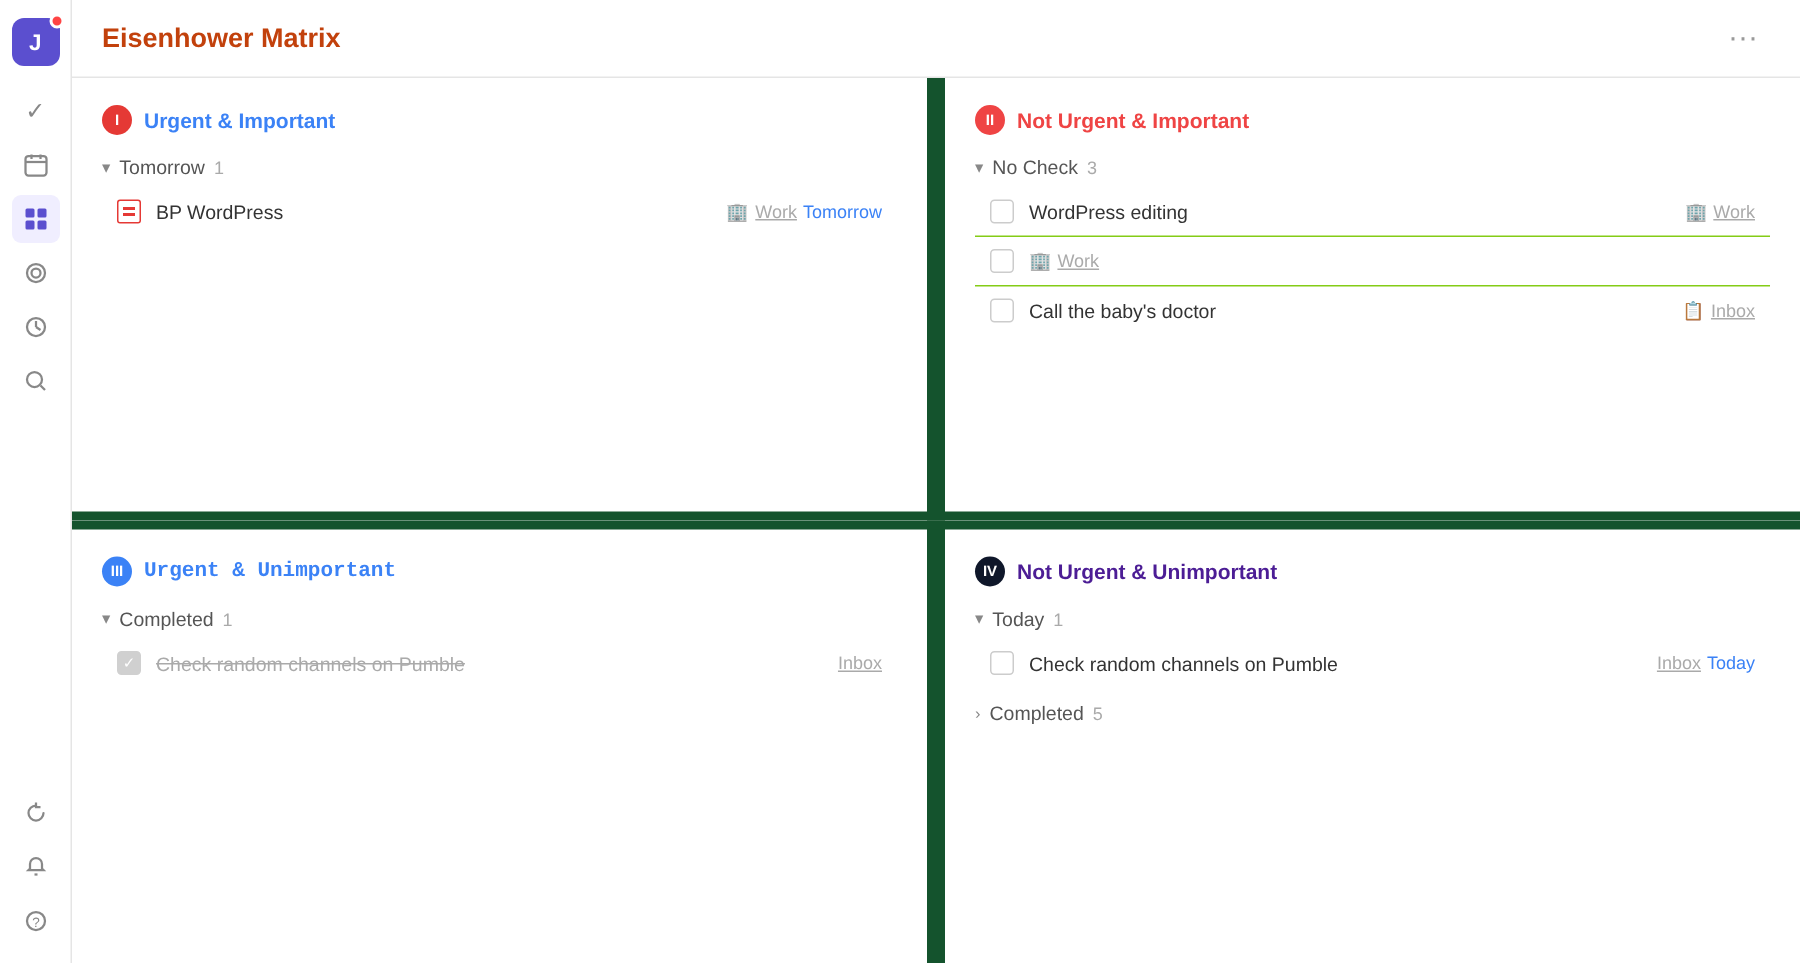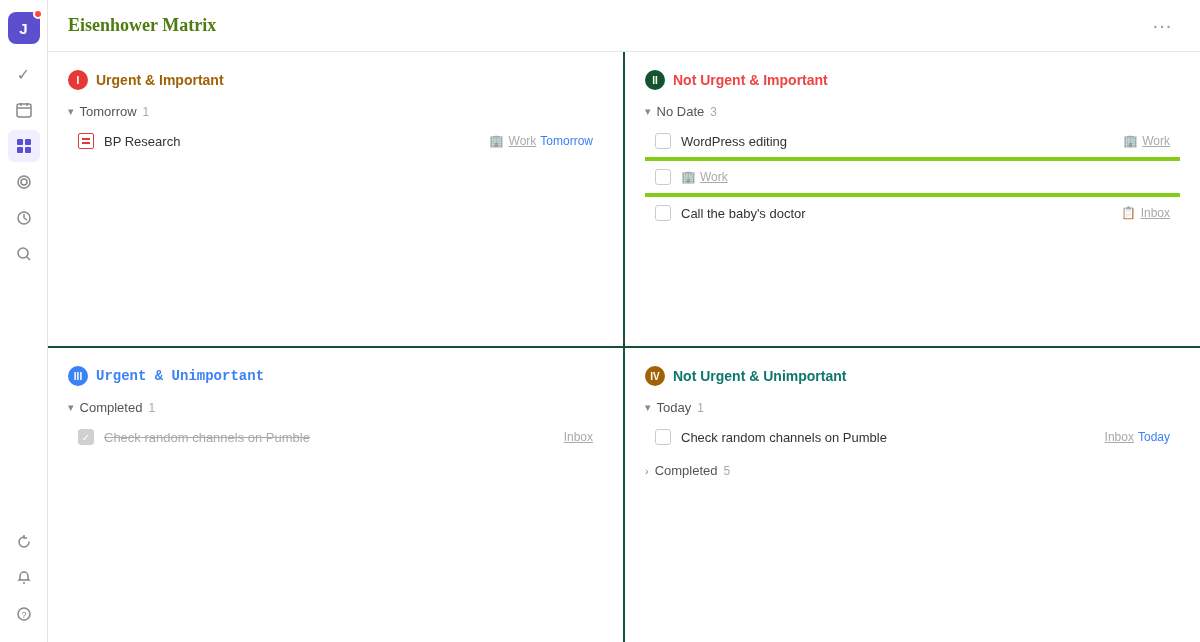--- a/index.html
+++ b/index.html
@@ -63,42 +63,42 @@
     #header {
       background: #fff;
       border-bottom: 1px solid #e5e5e5;
       padding: 0 20px;
       height: 52px;
       display: flex;
       align-items: center;
       justify-content: space-between;
       flex-shrink: 0;
     }
-    #header h1 { font-size: 18px; font-weight: 600; color: #4d7c0f; font-family: Liberation Serif, serif; }
+    #header h1 { font-size: 18px; font-weight: 600; color: #c2410c; }
     .header-more {
       color: #999;
       font-size: 20px;
       cursor: pointer;
       padding: 4px 8px;
       border-radius: 4px;
     }
 
     
     #matrix {
       flex: 1;
       display: grid;
       grid-template-columns: 1fr 1fr;
       grid-template-rows: 1fr 1fr;
       gap: 0;
       overflow: hidden;
     }
 
     .quadrant {
       background: #fff;
-      border: 1px solid #14532d;
+      border: 6px solid #14532d;
       padding: 18px 20px;
       overflow-y: auto;
     }
     .quadrant:nth-child(1) { border-top: none; border-left: none; }
     .quadrant:nth-child(2) { border-top: none; border-right: none; }
     .quadrant:nth-child(3) { border-bottom: none; border-left: none; }
     .quadrant:nth-child(4) { border-bottom: none; border-right: none; }
 
     .quadrant-header {
       display: flex;
@@ -109,32 +109,32 @@
     .quadrant-badge {
       width: 20px; height: 20px;
       border-radius: 50%;
       display: flex; align-items: center; justify-content: center;
       font-size: 10px;
       font-weight: 700;
       color: white;
       flex-shrink: 0;
     }
     .badge-red { background: #e53935; }
-    .badge-orange { background: #14532d; }
+    .badge-orange { background: #ef4444; }
     .badge-blue { background: #3b82f6; }
-    .badge-teal { background: #a16207; text-align: right; }
+    .badge-teal { background: #0f172a; text-align: right; }
 
     .quadrant-title {
       font-size: 14px;
       font-weight: 600;
     }
-    .color-red { color: #a16207; }
+    .color-red { color: #3b82f6; }
     .color-orange { color: #ef4444; }
     .color-blue { color: #3b82f6; font-family: Liberation Mono, monospace; }
-    .color-teal { color: #0f766e; }
+    .color-teal { color: #4c1d95; }
 
     
     .group { margin-bottom: 10px; }
     .group-header {
       display: flex;
       align-items: center;
       gap: 6px;
       margin-bottom: 6px;
       cursor: pointer;
     }
@@ -150,21 +150,21 @@
     .group-count {
       font-size: 12px;
       color: #aaa;
     }
 
     
     .task-item {
       display: flex;
       align-items: center;
       padding: 8px 10px;
-      border-bottom: 4px solid #84cc16;
+      border-bottom: 1px solid #84cc16;
       gap: 10px;
     }
     .task-item:last-child { border-bottom: none; }
     .task-checkbox {
       width: 16px; height: 16px;
       border: 1.5px solid #ccc;
       border-radius: 3px;
       flex-shrink: 0;
       display: flex; align-items: center; justify-content: center;
       cursor: pointer;
@@ -314,41 +314,41 @@
         <span class="quadrant-title color-red">Urgent &amp; Important</span>
       </div>
       <div class="group">
         <div class="group-header">
           <span class="group-chevron">▾</span>
           <span class="group-label">Tomorrow</span>
           <span class="group-count">1</span>
         </div>
         <div class="task-item">
           <div class="red-task-icon"></div>
-          <span class="task-name">BP Research</span>
+          <span class="task-name">BP WordPress</span>
           <div class="task-meta">
             <span class="task-icon">🏢</span>
             <span class="meta-tag">Work</span>
             <span class="meta-date">Tomorrow</span>
           </div>
         </div>
       </div>
     </div>
 
     <div class="quadrant">
       <div class="quadrant-header">
         <div class="quadrant-badge badge-orange">
           <span>II</span>
         </div>
         <span class="quadrant-title color-orange">Not Urgent &amp; Important</span>
       </div>
       <div class="group">
         <div class="group-header">
           <span class="group-chevron">▾</span>
-          <span class="group-label">No Date</span>
+          <span class="group-label">No Check</span>
           <span class="group-count">3</span>
         </div>
 
         <div class="task-item">
           <div class="task-checkbox"></div>
           <span class="task-name">WordPress editing</span>
           <div class="task-meta">
             <span class="task-icon">🏢</span>
             <span class="meta-tag">Work</span>
           </div>

